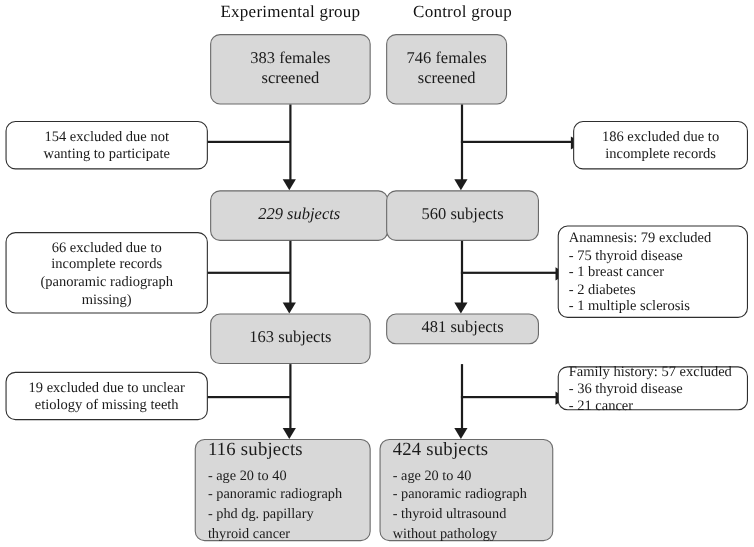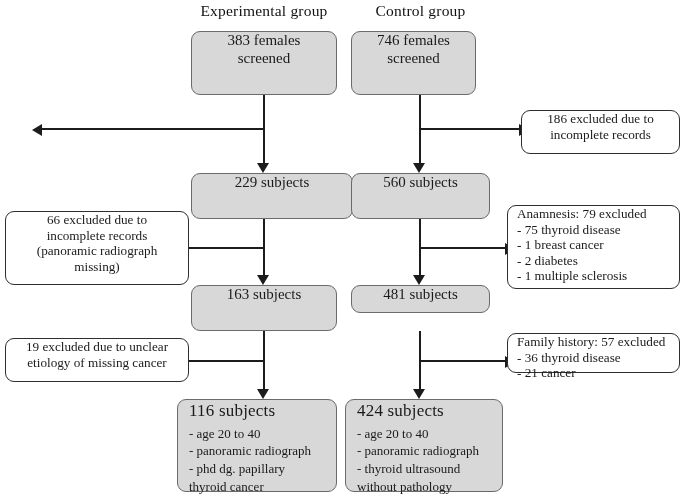--- a/index.html
+++ b/index.html
@@ -23,20 +23,21 @@
     text-align: center;
     white-space: nowrap;
     letter-spacing: 0.2px;
   }
   .node {
     position: absolute;
     box-sizing: border-box;
     border-radius: 9px;
     display: flex;
     flex-direction: column;
+    justify-content: center;
     line-height: 1.18;
   }
   .node.gray {
     background: #d8d8d8;
     border: 1.6px solid #6a6a6a;
     align-items: center;
     text-align: center;
     font-size: 15px;
   }
   .node.white {
@@ -105,41 +106,45 @@
 
 <div id="page">
 
   <div class="col-header" style="left:351px; top:2px; width:139px;">Control group</div>
   <div class="col-header" style="left:191px; top:2px; width:146px;">Experimental group</div>
 
   <div class="node gray" style="left:191px; top:31px; width:146px; height:64px;">
     <span class="ln">383 females</span>
     <span class="ln">screened</span>
   </div>
-  <div class="node gray" style="left:351px; top:31px; width:125px; height:64px;">
+  <div class="node gray" style="left:351px; top:31px; width:110px; height:64px;">
     <span class="ln">746 females</span>
     <span class="ln">screened</span>
   </div>
 
   <div class="vline" style="left:263px; top:95px; height:72px;"></div>
   <div class="arrow down" style="left:257px; top:163px;"></div>
   <div class="vline" style="left:419px; top:95px; height:72px;"></div>
   <div class="arrow down" style="left:413px; top:163px;"></div>
 
   <div class="hline" style="left:42px; top:128px; width:222px;"></div>
   <div class="arrow left" style="left:32px; top:124px;"></div>
   <div class="hline" style="left:419px; top:128px; width:102px;"></div>
   <div class="arrow right" style="left:519px; top:124px;"></div>
 
+  <div class="node white" style="left:5px; top:110px; width:184px; height:44px;">
+    <span class="ln">154 excluded due not</span>
+    <span class="ln">wanting to participate</span>
+  </div>
   <div class="node white" style="left:521px; top:110px; width:159px; height:44px;">
     <span class="ln">186 excluded due to</span>
     <span class="ln">incomplete records</span>
   </div>
 
-  <div class="node gray" style="left:191px; top:173px; width:162px; height:46px;">
+  <div class="node gray" style="left:191px; top:173px; width:162px; height:46px;font-style:italic;">
     <span class="ln">229 subjects</span>
   </div>
   <div class="node gray" style="left:351px; top:173px; width:139px; height:46px;">
     <span class="ln">560 subjects</span>
   </div>
 
   <div class="vline" style="left:263px; top:219px; height:60px;"></div>
   <div class="arrow down" style="left:257px; top:275px;"></div>
   <div class="vline" style="left:419px; top:219px; height:60px;"></div>
   <div class="arrow down" style="left:413px; top:275px;"></div>
@@ -175,21 +180,21 @@
   <div class="vline" style="left:419px; top:331px; height:62px;"></div>
   <div class="arrow down" style="left:413px; top:389px;"></div>
 
   <div class="hline" style="left:42px; top:360px; width:222px;"></div>
   <div class="arrow left" style="left:32px; top:356px;"></div>
   <div class="hline" style="left:419px; top:360px; width:88px;"></div>
   <div class="arrow right" style="left:505px; top:356px;"></div>
 
   <div class="node white" style="left:5px; top:338px; width:184px; height:44px;">
     <span class="ln">19 excluded due to unclear</span>
-    <span class="ln">etiology of missing cancer</span>
+    <span class="ln">etiology of missing teeth</span>
   </div>
   <div class="node white left-text" style="left:507px; top:333px; width:173px; height:40px;">
     <span class="ln">Family history: 57 excluded</span>
     <span class="ln">- 36 thyroid disease</span>
     <span class="ln">- 21 cancer</span>
   </div>
 
   <div class="node gray outcome" style="left:177px; top:399px; width:160px; height:93px;">
     <span class="ln title">116 subjects</span>
     <span class="ln">- age 20 to 40</span>

